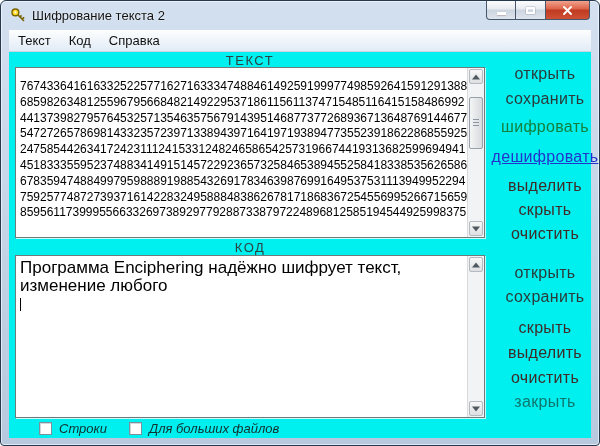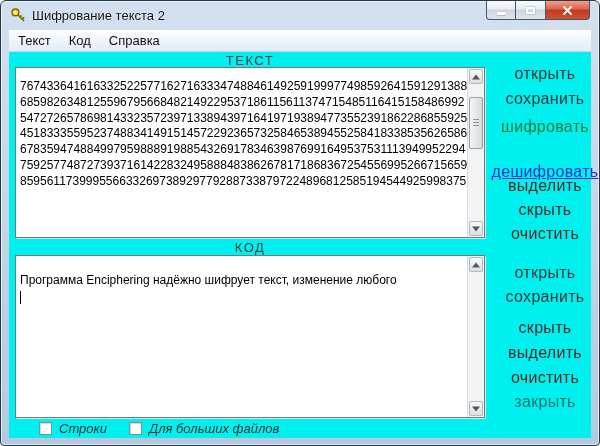--- a/index.html
+++ b/index.html
@@ -41,21 +41,21 @@
   .label-text { top:1px; }
   .label-code { top:188px; }
 
   .textbox { position:absolute; left:6px; width:470px; background:#fff;
     border:1px solid #6d7b7b; box-shadow:1px 1px 0 #c9fbfb; }
   .tb1 { top:15px; height:171px; }
   .tb2 { top:203px; height:163px; }
   .tb-content { position:absolute; top:0; left:0; right:17px; bottom:0; overflow:hidden; }
   .tb1 .tb-content { padding:11px 0 16px 4px; }
   .digit-line { font-size:12px; line-height:15.8px; white-space:nowrap; color:#000; }
-  .tb2 .tb-content { padding:15px 0 0 4px; font-size:12px; line-height:18px; color:#000; }
+  .tb2 .tb-content { padding:3px 0 0 4px; font-size:17px; line-height:18px; color:#000; }
   .caret { display:inline-block; width:1px; height:13px; background:#000; vertical-align:-2px; }
 
   
   .scrollbar { position:absolute; top:0; right:0; bottom:0; width:17px;
     background:#f2f3f4; border-left:1px solid #d9dadb; }
   .sb-btn { position:absolute; left:1px; right:1px; height:15px;
     background:linear-gradient(#f7f7f7,#dddfe2); border:1px solid #b4bac1; border-radius:2px; }
   .sb-up { top:1px; } .sb-down { bottom:1px; }
   .arr { position:absolute; left:50%; top:50%; width:0; height:0; transform:translate(-50%,-50%); }
   .arr-up { border-left:4px solid transparent; border-right:4px solid transparent; border-bottom:5px solid #4f585f; }
@@ -117,21 +117,23 @@
   </div>
 
   <div class="client">
 
     <div class="section-label label-text">ТЕКСТ</div>
 
     <div class="textbox tb1">
       <div class="tb-content">
         <div class="digit-line">7674336416163325225771627163334748846149259199977498592641591291388</div>
         <div class="digit-line">6859826348125596795668482149229537186115611374715485116415158486992</div>
+        <div class="digit-line">4413739827957645325713546357567914395146877377268936713648769144677</div>
         <div class="digit-line">5472726578698143323572397133894397164197193894773552391862286855925</div>
+        <div class="digit-line">2475854426341724231112415331248246586542573196674419313682599694941</div>
         <div class="digit-line">4518333559523748834149151457229236573258465389455258418338535626586</div>
         <div class="digit-line">6783594748849979598889198854326917834639876991649537531113949952294</div>
         <div class="digit-line">7592577487273937161422832495888483862678171868367254556995266715659</div>
         <div class="digit-line">8595611739995566332697389297792887338797224896812585194544925998375</div>
       </div>
       <div class="scrollbar">
         <div class="sb-btn sb-up">
             <span class="arr arr-up"></span>
           </div>
         <div class="sb-thumb"></div>
@@ -154,21 +156,21 @@
           </div>
         <div class="sb-btn sb-down">
             <span class="arr arr-down"></span>
           </div>
       </div>
     </div>
 
     <a class="act c-dark" style="top:13px">открыть</a>
     <a class="act c-dark" style="top:38px">сохранить</a>
     <a class="act c-blue" style="top:66px">шифровать</a>
-    <a class="act c-blue-u" style="top:111px">дешифровать</a>
+    <a class="act c-blue-u" style="top:96px">дешифровать</a>
     <a class="act c-maroon" style="top:125px">выделить</a>
     <a class="act c-maroon" style="top:149px">скрыть</a>
     <a class="act c-maroon" style="top:173px">очистить</a>
 
     <a class="act c-dark" style="top:212px">открыть</a>
     <a class="act c-dark" style="top:236px">сохранить</a>
     <a class="act c-maroon" style="top:267px">скрыть</a>
     <a class="act c-maroon" style="top:292px">выделить</a>
     <a class="act c-maroon" style="top:317px">очистить</a>
     <a class="act c-mauve" style="top:341px">закрыть</a>

